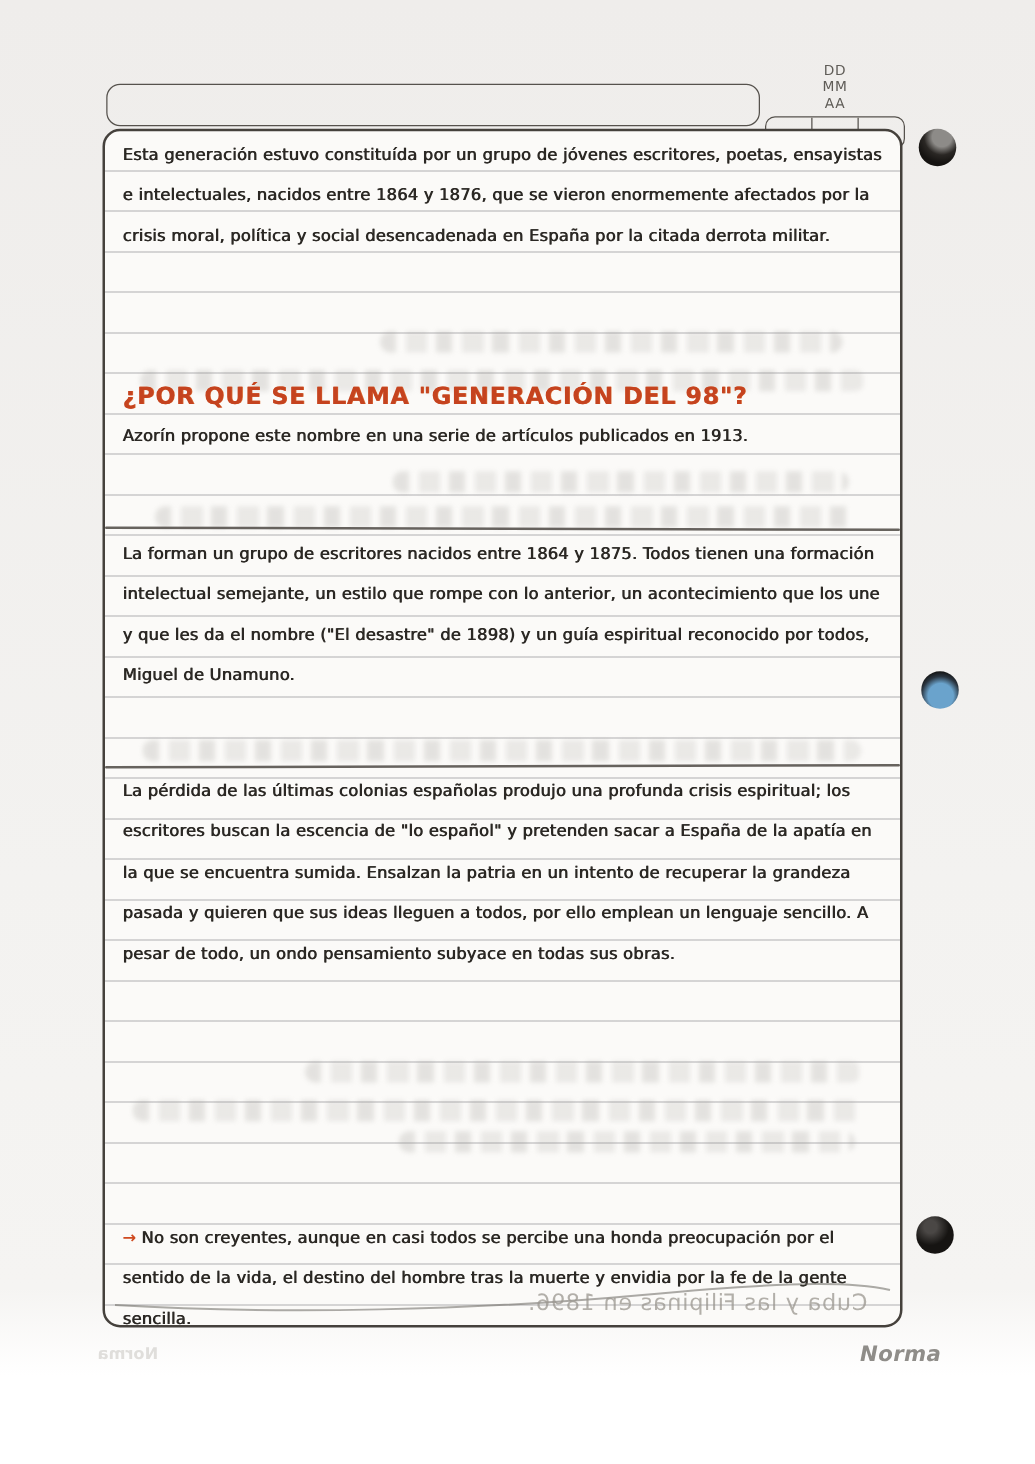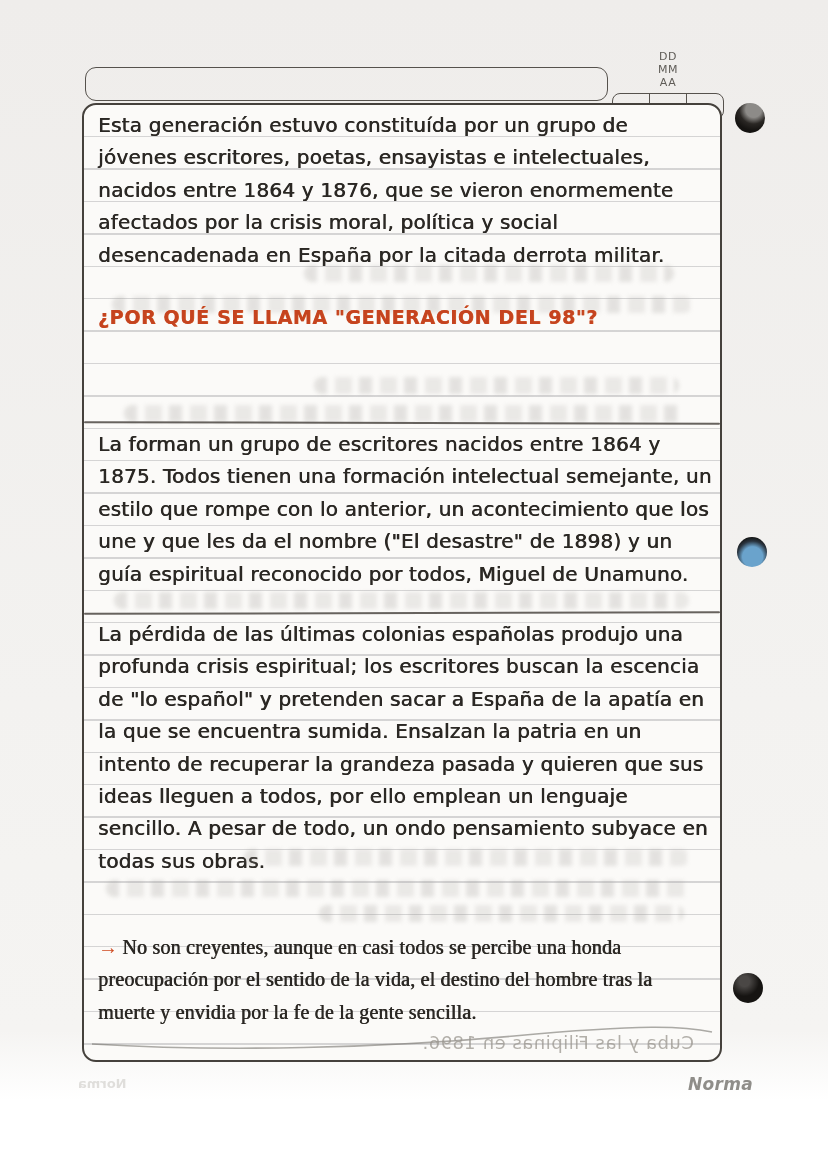--- a/index.html
+++ b/index.html
@@ -34,21 +34,21 @@
     position:absolute;left:82px;top:103px;width:640px;height:959px;
     border:2.2px solid #45413c;border-radius:14px;
     background-color:#fbfaf8;
     background-image:repeating-linear-gradient(180deg,
       transparent 0,transparent 30.9px,
       rgba(125,125,130,.30) 30.9px,rgba(125,125,130,.30) 32.4px);
     box-sizing:border-box;overflow:hidden;
   }
   .hw{
     position:absolute;left:14px;width:614px;
-    font-size:20px;line-height:32.4px;color:#2b2824;letter-spacing:.2px;
+    font-size:13px;line-height:32.4px;color:#2b2824;letter-spacing:.2px;
     text-shadow:.6px 0 0 #2b2824;
   }
   .heading{
     position:absolute;left:14px;width:614px;
     font-size:19px;line-height:32.4px;font-weight:bold;color:#c5431f;
     letter-spacing:.6px;text-shadow:.5px 0 0 #d96a33;
   }
   .divider{
     position:absolute;left:0;right:0;height:2px;background:#4c4843;opacity:.85;
     border-radius:2px;
@@ -103,40 +103,41 @@
 
 <div class="main-box">
 
   <div class="hw" style="top:4px;">Esta generación estuvo constituída por un grupo de jóvenes escritores, poetas, ensayistas e intelectuales, nacidos entre 1864 y 1876, que se vieron enormemente afectados por la crisis moral, política y social desencadenada en España por la citada derrota militar.</div>
 
   <div class="smudge" style="top:160px;left:220px;width:370px;"></div>
   <div class="smudge" style="top:191px;left:28px;width:580px;"></div>
 
   <div class="heading" style="top:196px;">¿POR QUÉ SE LLAMA "GENERACIÓN DEL 98"?</div>
 
+  <div class="hw" style="top:229px;">Azorín propone este nombre en una serie de artículos publicados en 1913.</div>
 
   <div class="smudge" style="top:272px;left:230px;width:365px;"></div>
   <div class="smudge" style="top:300px;left:40px;width:560px;"></div>
 
   <div class="divider" style="top:317px;transform:rotate(.15deg);"></div>
 
   <div class="hw" style="top:323px;">La forman un grupo de escritores nacidos entre 1864 y 1875. Todos tienen una formación intelectual semejante, un estilo que rompe con lo anterior, un acontecimiento que los une y que les da el nombre ("El desastre" de 1898) y un guía espiritual reconocido por todos, Miguel de Unamuno.</div>
 
   <div class="smudge" style="top:487px;left:30px;width:575px;"></div>
 
   <div class="divider" style="top:507px;transform:rotate(-.15deg);"></div>
 
   <div class="hw" style="top:513px;">La pérdida de las últimas colonias españolas produjo una profunda crisis espiritual; los escritores buscan la escencia de "lo español" y pretenden sacar a España de la apatía en la que se encuentra sumida. Ensalzan la patria en un intento de recuperar la grandeza pasada y quieren que sus ideas lleguen a todos, por ello emplean un lenguaje sencillo. A pesar de todo, un ondo pensamiento subyace en todas sus obras.</div>
 
   <div class="smudge" style="top:744px;left:160px;width:445px;"></div>
   <div class="smudge" style="top:775px;left:22px;width:585px;"></div>
 
   <div class="smudge" style="top:800px;left:235px;width:365px;"></div>
 
-  <div class="hw" style="top:826px;font-family:Liberation Serif, serif;">
+  <div class="hw" style="top:870px;">
     <span class="arrow">→</span><span>No son creyentes, aunque en casi todos se percibe una honda preocupación por el sentido de la vida, el destino del hombre tras la muerte y envidia por la fe de la gente sencilla.</span>
   </div>
 
   <svg class="pen-curve" width="636" height="45" viewBox="0 0 636 45">
     <path d="M8 34 C 140 42, 300 38, 430 26 S 600 16, 628 22" fill="none" stroke="#6b6862" stroke-width="1.6"></path>
   </svg>
 
   <div class="bleed-text">Cuba y las Filipinas en 1896.</div>
 </div>
 

